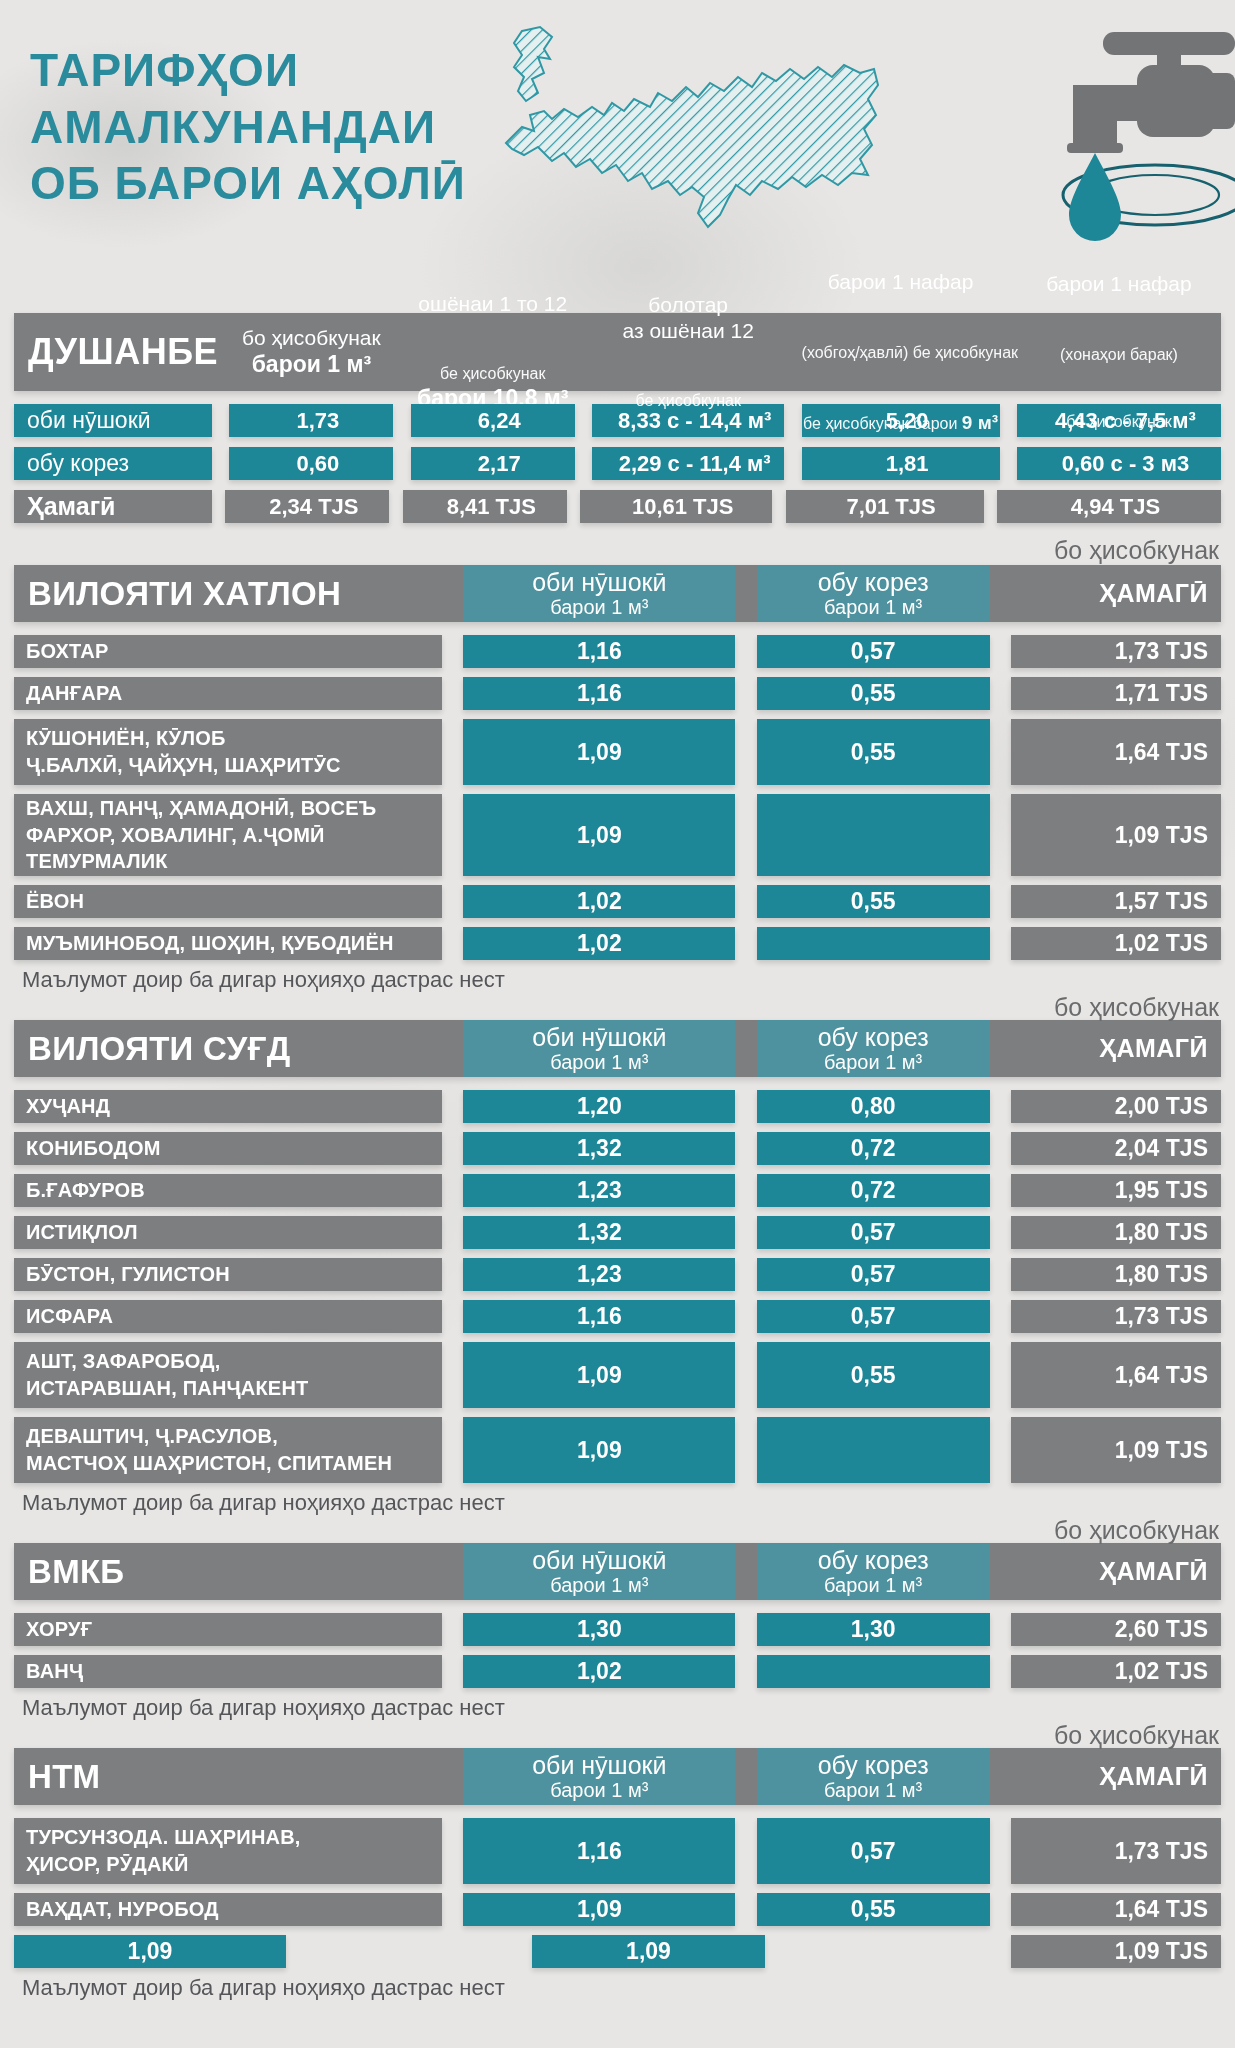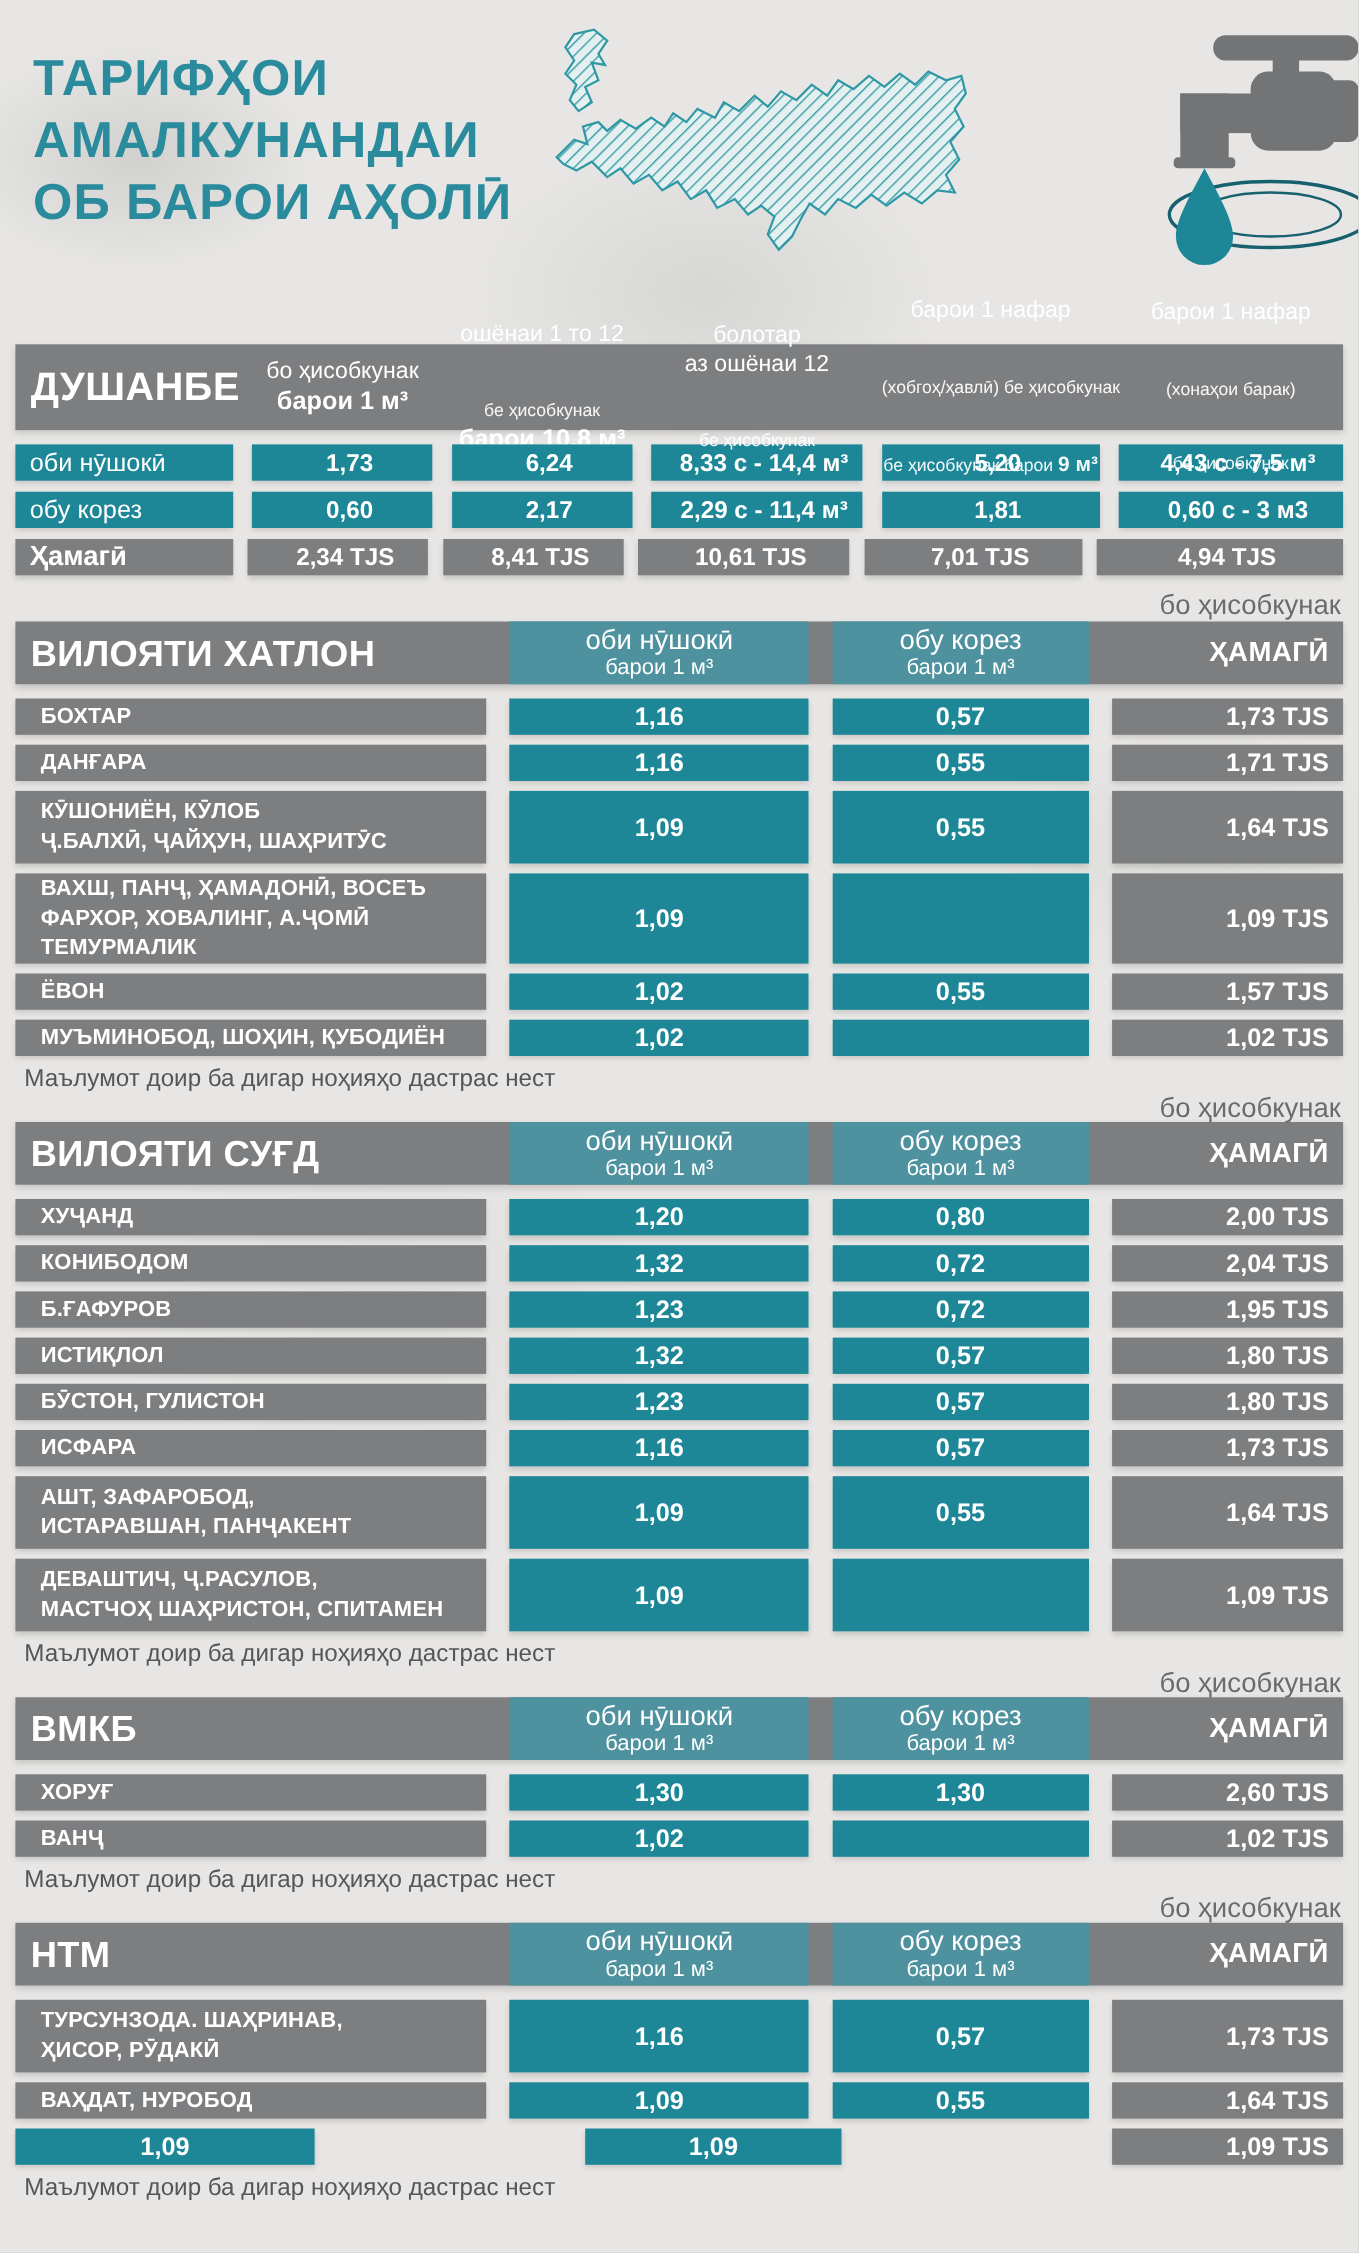--- a/index.html
+++ b/index.html
@@ -53,21 +53,21 @@
   .s-sub { display:flex; flex-direction:column; justify-content:center; text-align:center; background:#4d929e; line-height:1.14; }
   .s-sub-drink { width:272px; } .s-sub-sewer { width:233px; }
   .sub-l1 { font-size:25px; font-weight:500; }
   .sub-l2 { font-size:20px; font-weight:400; }
   .s-total-h { width:210px; display:flex; align-items:center; justify-content:flex-end; padding-right:13px; font-size:25px; font-weight:700; letter-spacing:.5px; }
 
   .row { display:flex; justify-content:space-between; margin-top:9px; }
   .s-rows .row:first-child { margin-top:13px; }
   .h1 { height:33px; } .h2 { height:66px; } .h3 { height:82px; }
   .cell { box-shadow:0 3px 5px rgba(0,0,0,.14); color:#fff; display:flex; align-items:center; }
-  .label-cell { width:428px; background:#7d7e80; padding-left:23px; font-size:20px; font-weight:600; line-height:1.34; white-space:pre-line; letter-spacing:.2px; }
+  .label-cell { width:428px; background:#7d7e80; padding-left:12px; font-size:20px; font-weight:600; line-height:1.34; white-space:pre-line; letter-spacing:.2px; }
   .val-cell { width:272px; background:#1d8798; justify-content:center; font-size:23px; font-weight:700; }
   .val-cell + .val-cell { width:233px; }
   .total-cell { width:210px; background:#7d7e80; justify-content:flex-end; padding-right:13px; font-size:23px; font-weight:700; white-space:nowrap; }
   .footnote { color:#55565a; font-size:22px; margin-top:8px; height:24px; line-height:24px; padding-left:8px; }
 </style>
 </head>
 <body>
 
 <div class="page">
   <div class="watermark"></div>

